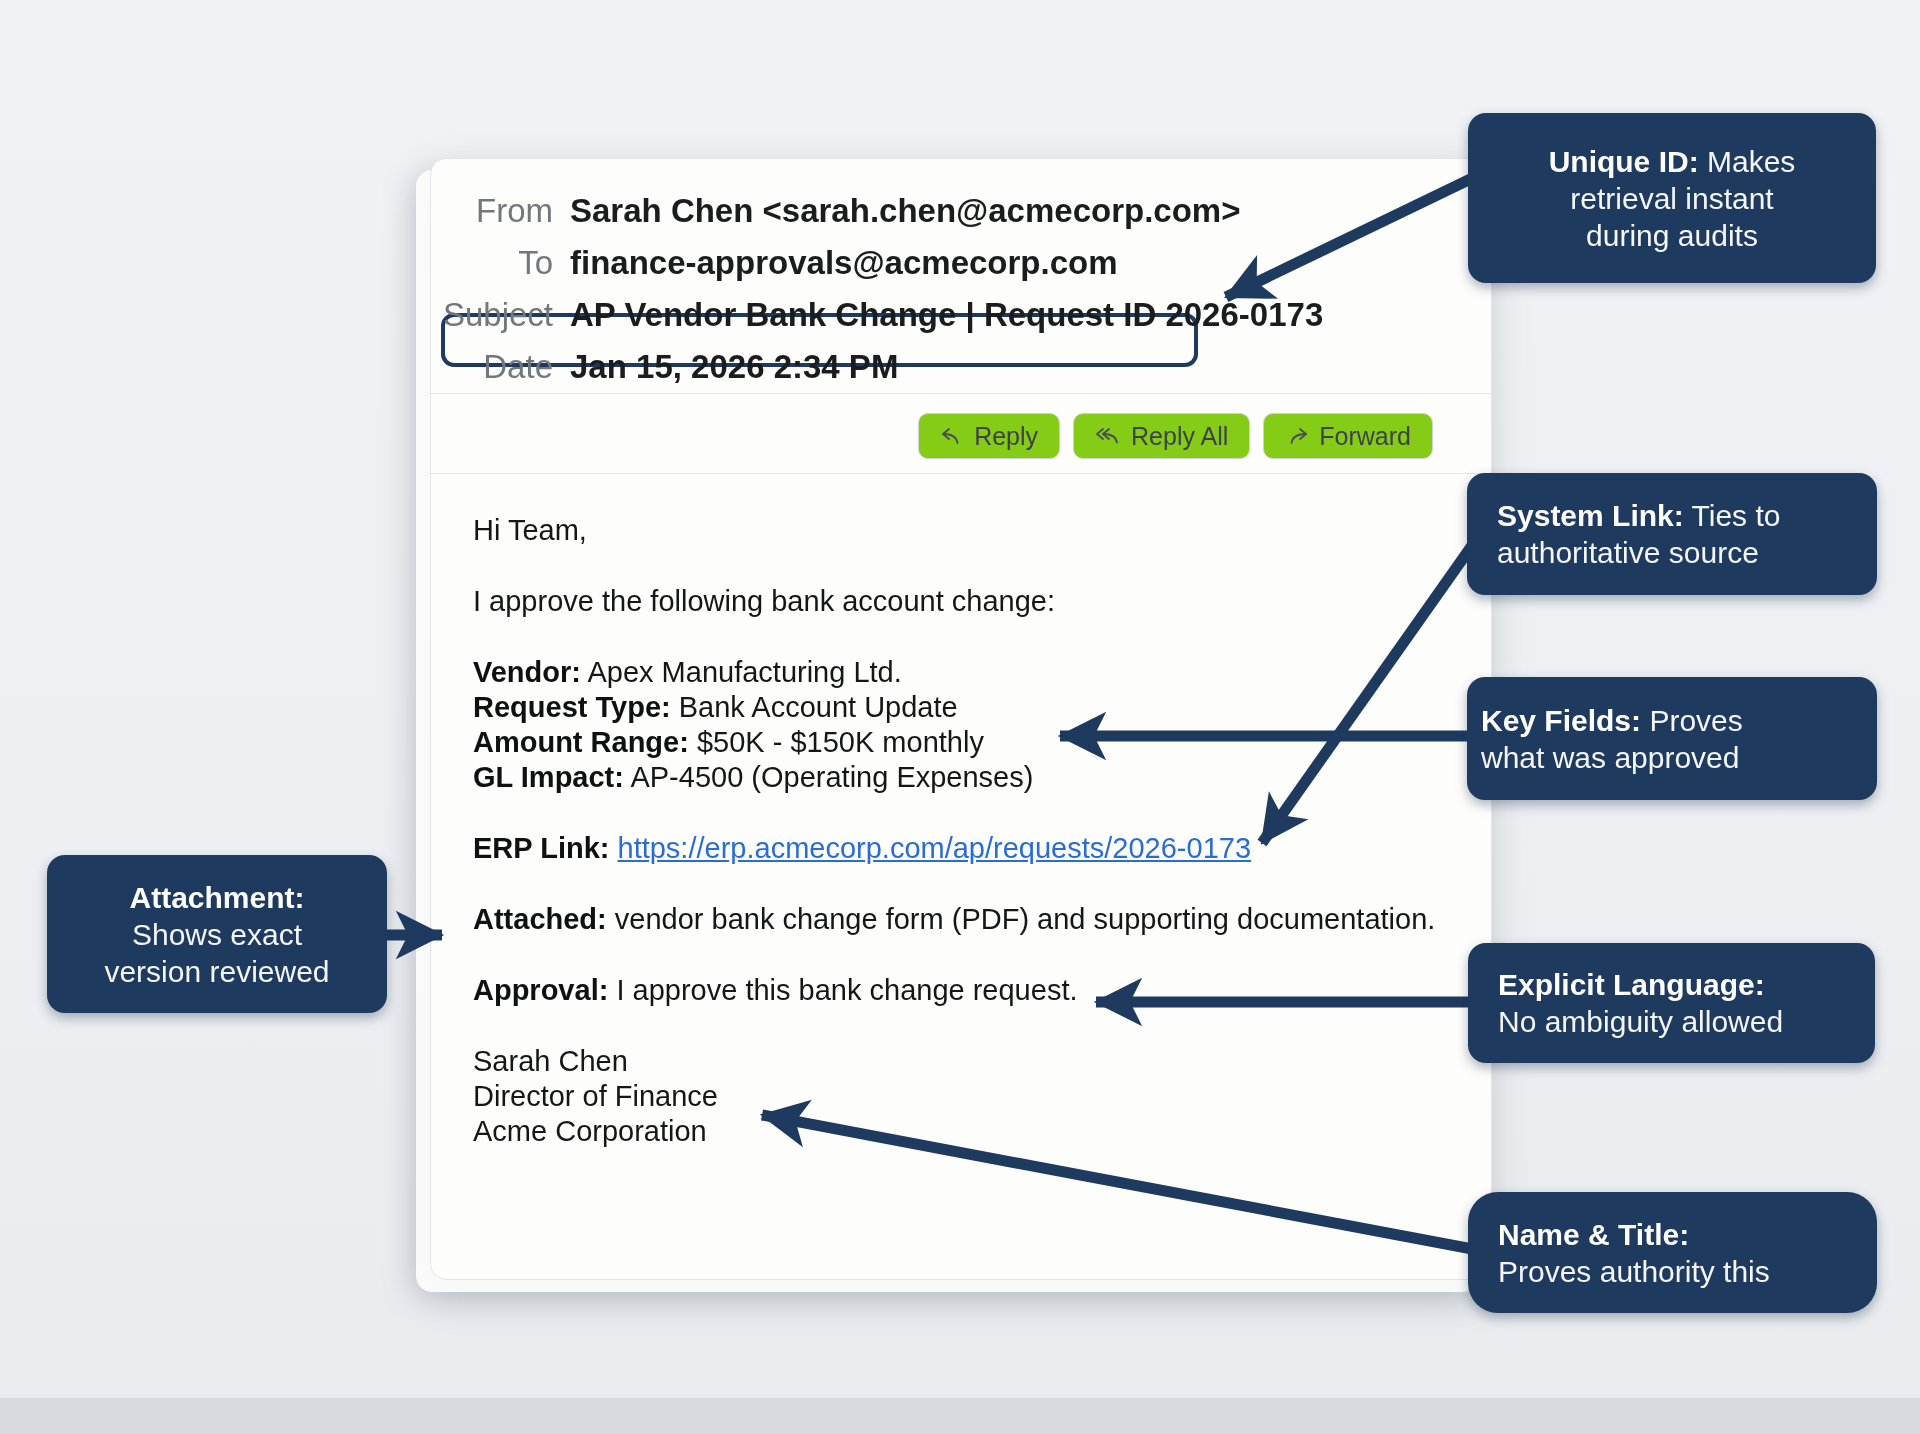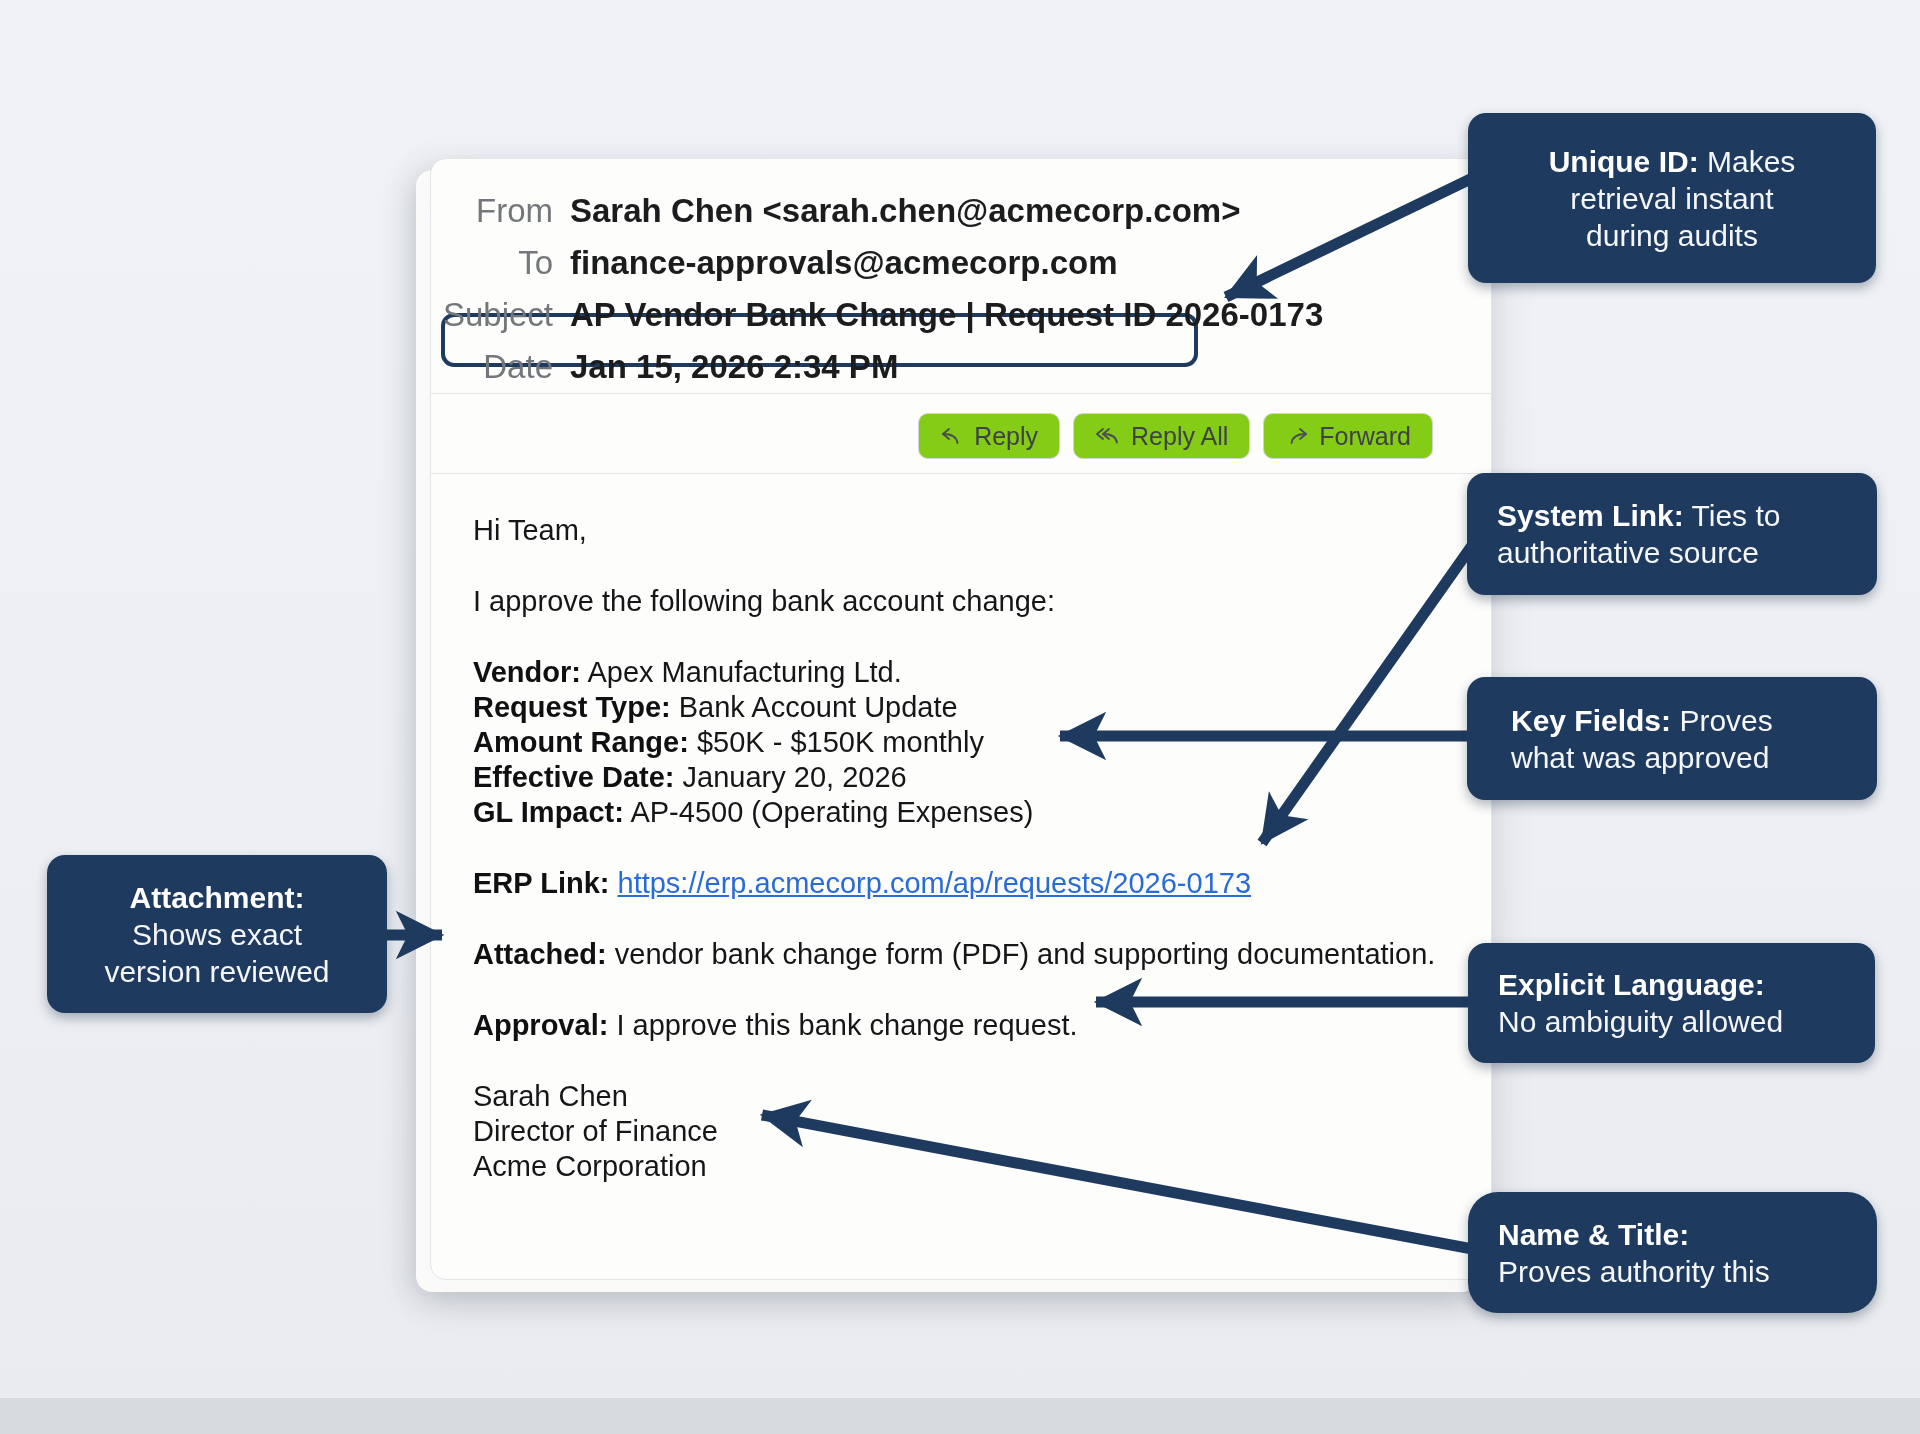--- a/index.html
+++ b/index.html
@@ -43,21 +43,21 @@
   
   .callout{position:absolute;box-sizing:border-box;background:#1e3a5f;color:#f4f6f9;
     border-radius:18px;font-size:30px;line-height:37px;display:flex;align-items:center;
     box-shadow:0 5px 12px rgba(25,45,75,0.35);}
   .callout .inner{width:100%;}
   .callout b{font-weight:700;color:#ffffff;}
   .callout .ctext{white-space:pre-line;}
   .title-block b{display:block;}
   .c-unique-id{left:1468px;top:113px;width:408px;min-height:170px;padding:18px 24px;text-align:center;}
   .c-system-link{left:1467px;top:473px;width:410px;min-height:122px;padding:16px 30px;}
-  .c-key-fields{left:1467px;top:677px;width:410px;min-height:123px;padding:16px 44px;}
+  .c-key-fields{left:1467px;top:677px;width:410px;min-height:123px;padding:16px 14px;}
   .c-attachment{left:47px;top:855px;width:340px;min-height:158px;padding:16px 20px;text-align:center;}
   .c-explicit-language{left:1468px;top:943px;width:407px;min-height:120px;padding:16px 30px;}
   .c-name-title{left:1468px;top:1192px;width:409px;min-height:121px;padding:16px 30px;border-radius:30px;}
 </style>
 </head>
 <body>
 
 <div class="page">
 
   <div class="email-card">
@@ -119,23 +119,20 @@
         <div class="line">
           <b>Vendor:</b> <span>Apex Manufacturing Ltd.</span>
         </div>
         <div class="line">
           <b>Request Type:</b> <span>Bank Account Update</span>
         </div>
         <div class="line">
           <b>Amount Range:</b> <span>$50K - $150K monthly</span>
         </div>
         <div class="line">
-          <b>Effective Date:</b> <span>January 20, 2026</span>
-        </div>
-        <div class="line">
           <b>GL Impact:</b> <span>AP-4500 (Operating Expenses)</span>
         </div>
       </div>
 
       <div class="para">
         <b>ERP Link:</b> <a class="link">https://erp.acmecorp.com/ap/requests/2026-0173</a>
       </div>
 
       <div class="para">
         <b>Attached:</b> <span>vendor bank change form (PDF) and supporting documentation.</span>

